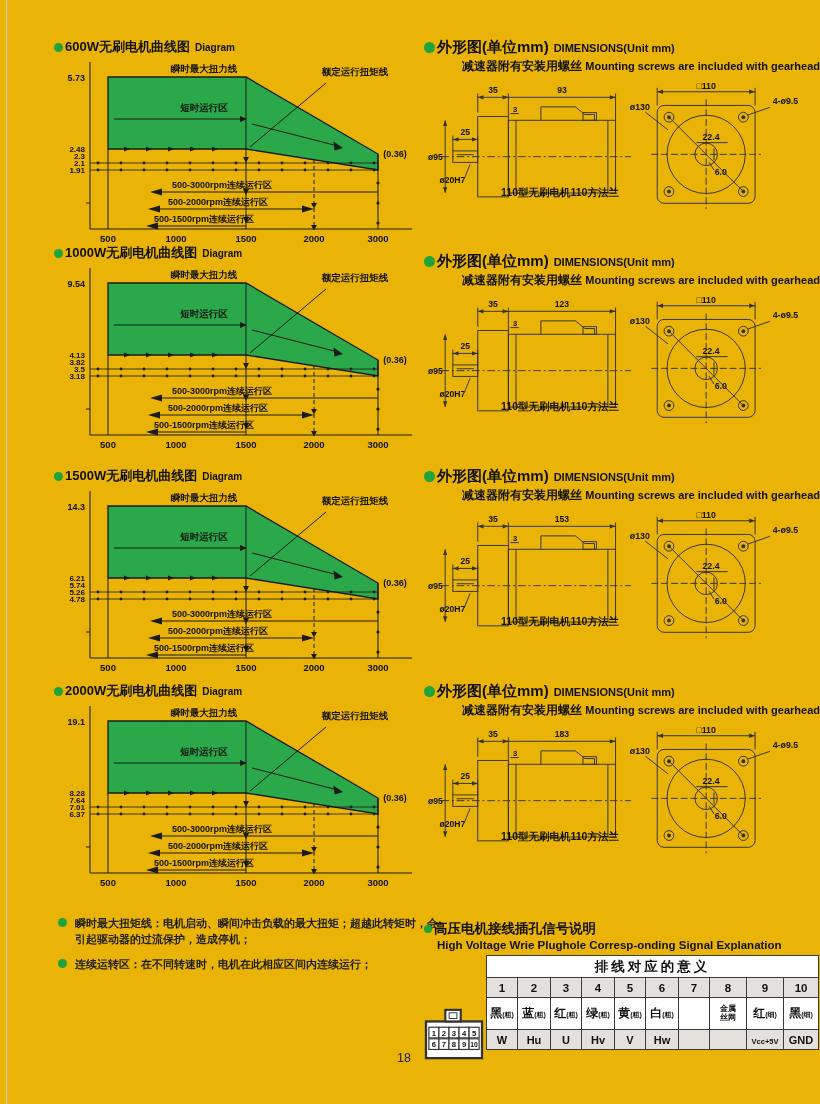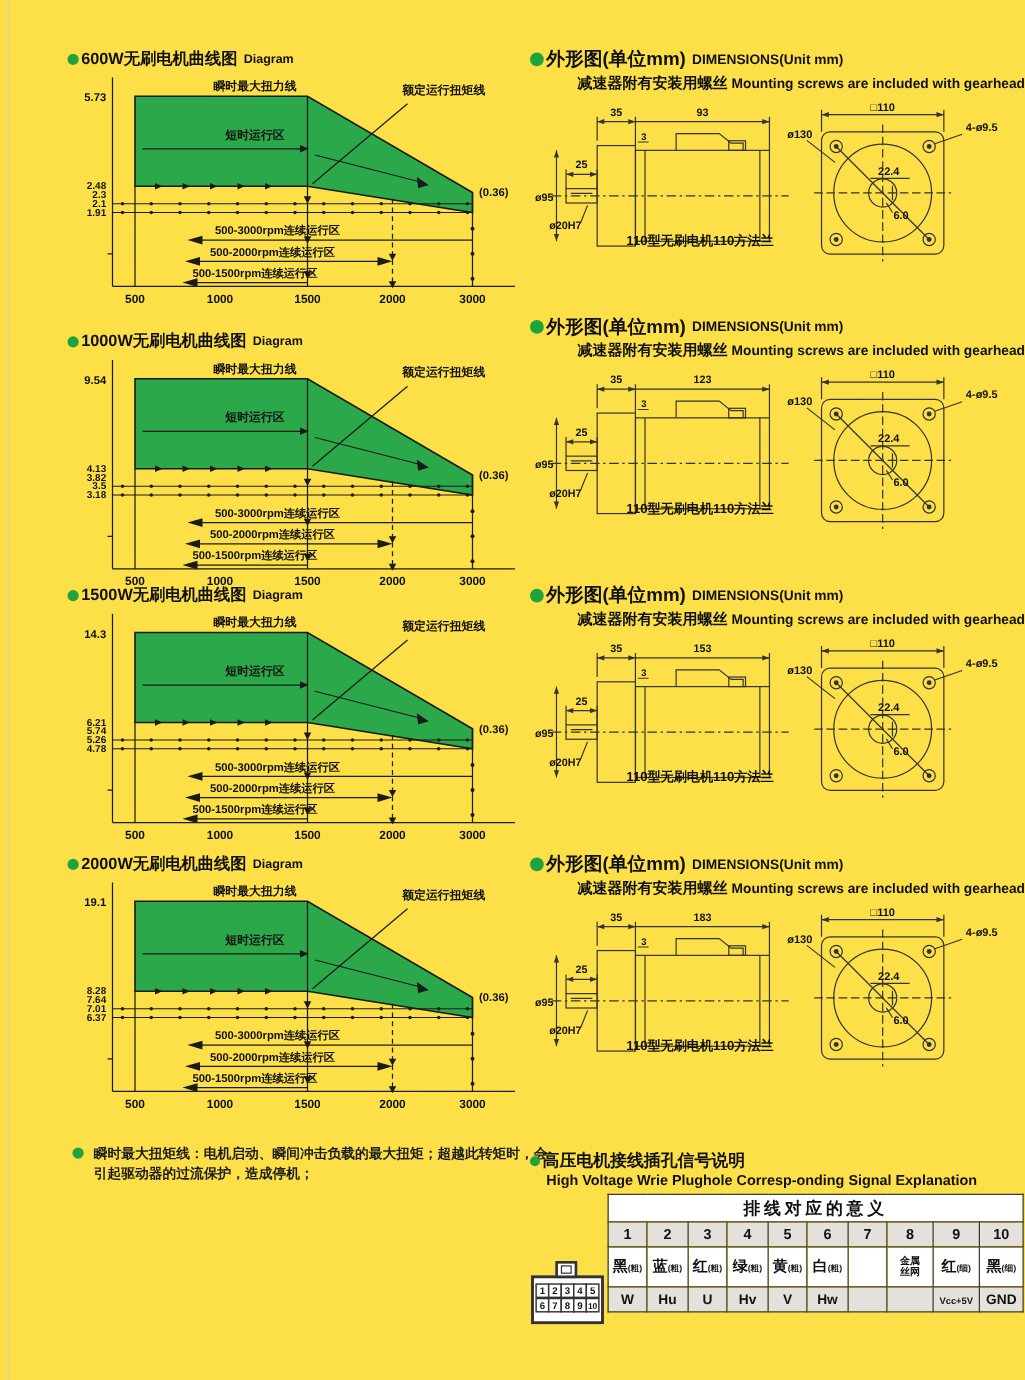--- a/index.html
+++ b/index.html
@@ -1,16 +1,16 @@
 <!DOCTYPE html>
 <html><head>
 <meta charset="utf-8">
 <style>
   html,body{margin:0;padding:0;background:#ffffff;}
-  .page{position:relative;width:820px;height:1104px;background:#fde047;
+  .page{position:relative;width:820px;height:1104px;background:#eab308;
         font-family:"Liberation Sans",sans-serif;color:#111;overflow:hidden;}
   .left-edge{position:absolute;left:6px;top:0;width:1px;height:100%;background:#cfcfcf;}
 
   
   .chart-section{position:absolute;left:54px;width:392px;}
   .chart-head{display:flex;align-items:center;font-weight:bold;font-size:13px;white-space:nowrap;}
   .chart-head .ch-en{font-size:10px;margin-left:5px;}
   .gdot{width:9px;height:9px;border-radius:50%;background:#1fa33c;display:inline-block;margin-right:2px;flex:0 0 auto;}
   .gdot.big{width:11px;height:11px;}
   .chart-svg{display:block;margin-top:1px;}
@@ -140,21 +140,21 @@
     <text x="168" y="130.5" text-anchor="middle" style="font:bold 9px 'Liberation Sans',sans-serif">500-3000rpm连续运行区</text>
     <text x="164" y="147.5" text-anchor="middle" style="font:bold 9px 'Liberation Sans',sans-serif">500-2000rpm连续运行区</text>
     <text x="150" y="164.5" text-anchor="middle" style="font:bold 9px 'Liberation Sans',sans-serif">500-1500rpm连续运行区</text>
     <text x="54" y="185" text-anchor="middle" style="font:bold 9.5px 'Liberation Sans',sans-serif">500</text>
           <text x="122" y="185" text-anchor="middle" style="font:bold 9.5px 'Liberation Sans',sans-serif">1000</text>
           <text x="192" y="185" text-anchor="middle" style="font:bold 9.5px 'Liberation Sans',sans-serif">1500</text>
           <text x="260" y="185" text-anchor="middle" style="font:bold 9.5px 'Liberation Sans',sans-serif">2000</text>
           <text x="324" y="185" text-anchor="middle" style="font:bold 9.5px 'Liberation Sans',sans-serif">3000</text>
   </svg>
       </div>
-      <div class="chart-section" style="top: 264px;">
+      <div class="chart-section" style="top: 244px;">
         <div class="chart-head">
       <span class="gdot"></span>
       <span class="ch-cn">1000W无刷电机曲线图</span>
       <span class="ch-en">Diagram</span>
     </div>
         <svg class="chart-svg" width="390" height="190" viewBox="0 0 390 190">
     <polygon points="54,20 192,20 324,97 324,113 192,92 54,92" fill="#2ba84a" stroke="#1b1b1b" stroke-width="1.3"></polygon>
     <path class="ln" d="M36,5 V172 M36,172 H358"></path>
     <path class="ln" d="M54,92 V172 M192,20 V172 M324,97 V172"></path>
     <path class="ln" d="M260,102 V172" stroke-dasharray="4,3"></path>
@@ -686,20 +686,21 @@
     <path class="dln" d="M88,64 H120" stroke-width="0.6"></path>
     <text x="113" y="97" text-anchor="middle" style="font:bold 9px 'Liberation Sans',sans-serif">6.0</text>
     <path class="dln" d="M106,92 L101,84" stroke-width="0.6"></path>
   </svg>
         <div class="dim-caption">110型无刷电机110方法兰</div>
       </div>
     </div>
 
   <div class="notes" id="notes">
       <div class="note-item"><span class="note-dot"></span><span>瞬时最大扭矩线：电机启动、瞬间冲击负载的最大扭矩；超越此转矩时，会引起驱动器的过流保护，造成停机；</span></div>
+      <div class="note-item"><span class="note-dot"></span><span>连续运转区：在不同转速时，电机在此相应区间内连续运行；</span></div>
     </div>
 
   <div class="wiring-head">
     <div class="wh-cn">
       <span class="gdot"></span>
       <span>高压电机接线插孔信号说明</span>
     </div>
     <div class="wh-en">High Voltage Wrie Plughole Corresp-onding Signal Explanation</div>
   </div>
 
@@ -780,13 +781,14 @@
           <td><span>V</span></td>
           <td><span>Hw</span></td>
           <td><span></span></td>
           <td><span></span></td>
           <td><span class="sig-small">Vcc+5V</span></td>
           <td><span>GND</span></td>
         </tr>
       </tbody>
     </table>
 
+  <div class="pageno">18</div>
 </div>
 
 </body></html>

